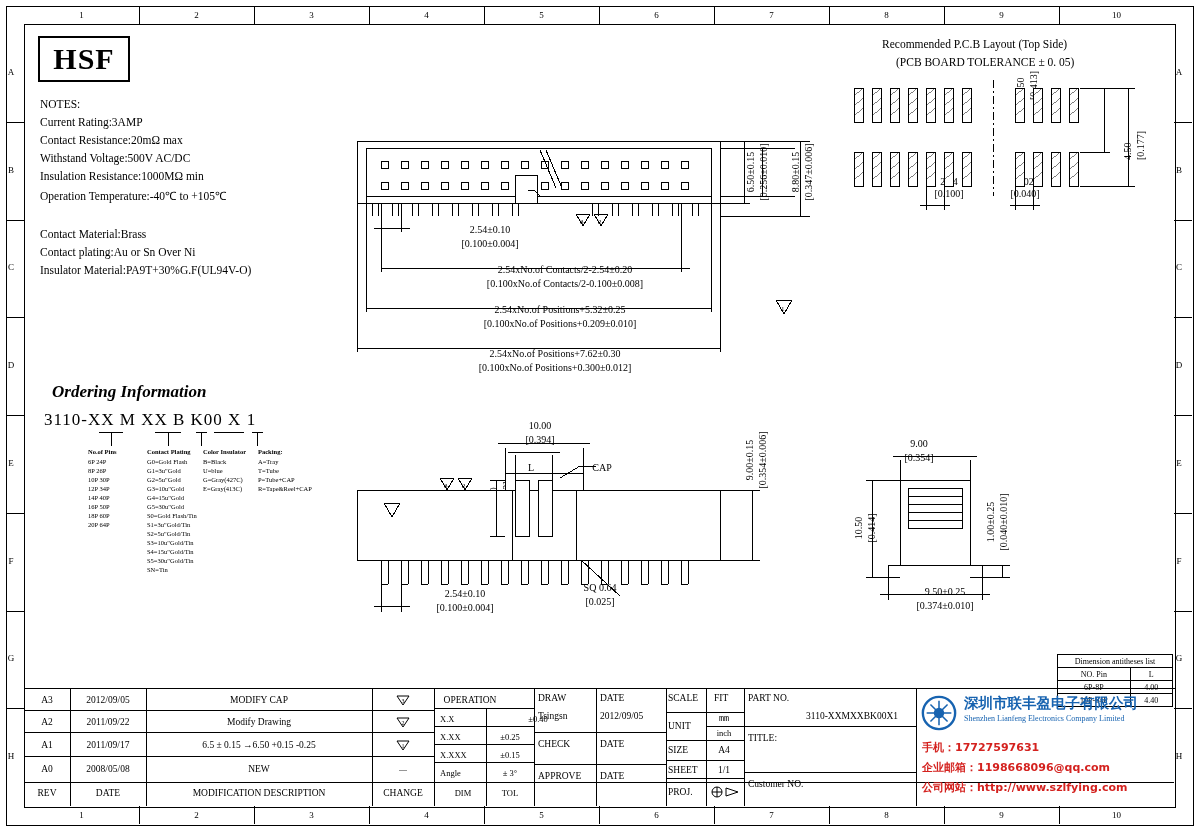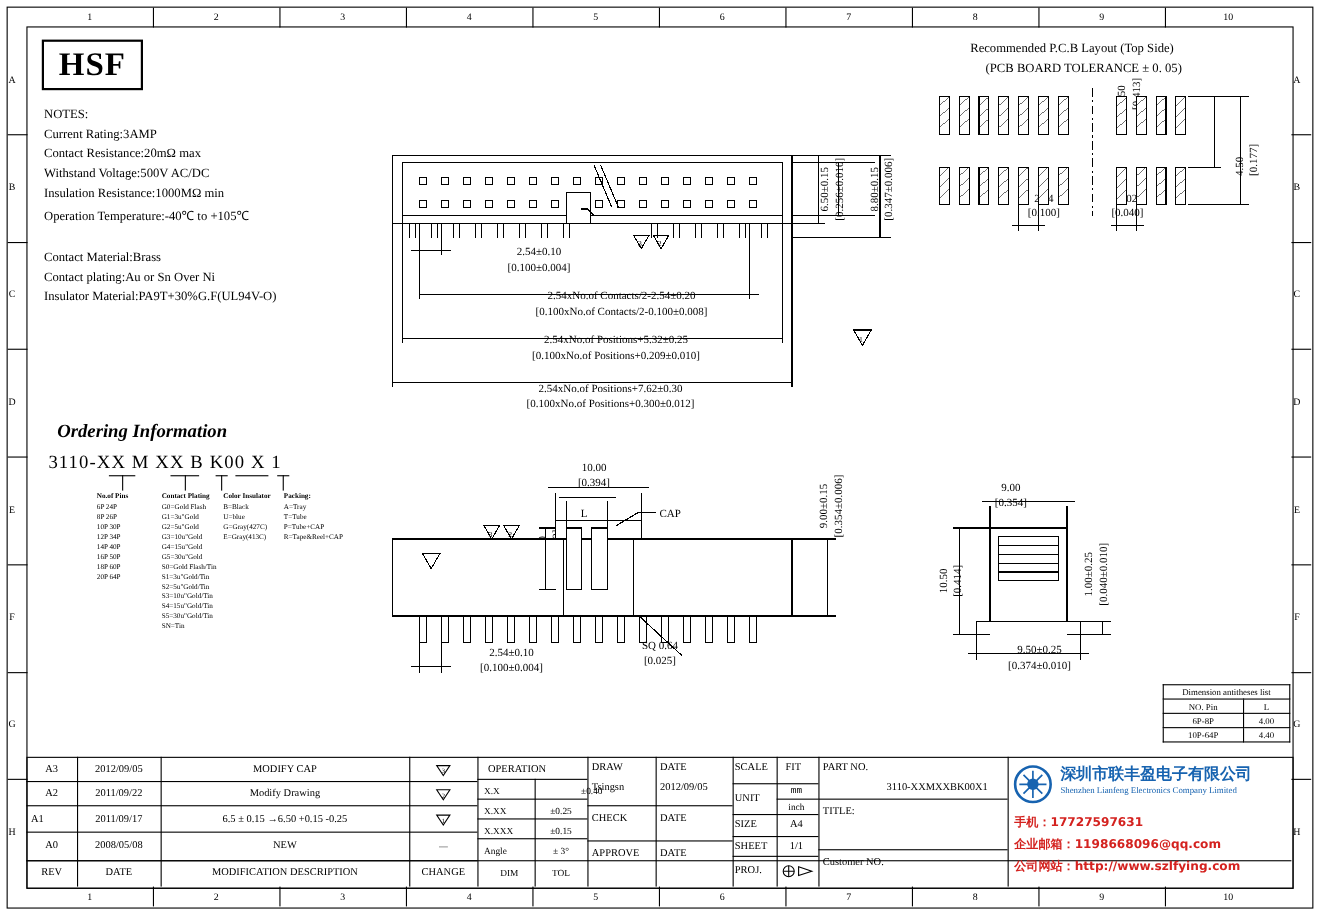--- a/index.html
+++ b/index.html
@@ -22,21 +22,21 @@
   .note{position:absolute;font-family:"Liberation Serif",serif;font-size:11.5px;white-space:nowrap;}
   .dim{position:absolute;font-family:"Liberation Serif",serif;font-size:10px;white-space:nowrap;text-align:center;}
   .tiny{position:absolute;font-family:"Liberation Serif",serif;font-size:6.5px;white-space:nowrap;}
   .ln{position:absolute;background:#000;}
   .hline{height:1px;}
   .vline{width:1px;}
   .svgwrap{position:absolute;left:0;top:0;width:1200px;height:832px;pointer-events:none;}
   .ordtitle{position:absolute;font-family:"Liberation Serif",serif;font-style:italic;font-weight:bold;font-size:17px;}
   .ordcode{position:absolute;font-family:"Liberation Serif",serif;font-size:17px;letter-spacing:1px;}
   .cn{font-family:"DejaVu Sans",sans-serif;}
-  table.dimtab{border-collapse:collapse;font-family:"Liberation Serif",serif;font-size:8px;}
+  table.dimtab{border-collapse:collapse;font-family:"Liberation Serif",serif;font-size:8px;margin-top:32px;}
   table.dimtab td{border:1px solid #000;text-align:center;padding:0 2px;height:12px;}
 </style>
 </head>
 <body>
 
 <div id="sheet">
 
   <div class="abs bd" id="outer"></div>
   <div class="abs bd" id="inner"></div>
 
@@ -222,21 +222,21 @@
   <div id="ordcol3">
       <div class="tiny" style="left: 258px; top: 458px;">A=Tray</div>
       <div class="tiny" style="left: 258px; top: 467px;">T=Tube</div>
       <div class="tiny" style="left: 258px; top: 476px;">P=Tube+CAP</div>
       <div class="tiny" style="left: 258px; top: 485px;">R=Tape&amp;Reel+CAP</div>
     </div>
 
   <div class="dim" style="left:500px;top:420px;width:80px;">10.00</div>
   <div class="dim" style="left:500px;top:434px;width:80px;">[0.394]</div>
   <div class="dim" style="left:520px;top:462px;width:22px;">L</div>
-  <div class="dim" style="left:585px;top:462px;width:34px;text-align:right;">CAP</div>
+  <div class="dim" style="left:585px;top:462px;width:34px;">CAP</div>
 
   <div class="dim" style="left:488px;top:518px;width:44px;transform:rotate(-90deg);transform-origin:left top;">5.90</div>
   <div class="dim" style="left:501px;top:518px;width:44px;transform:rotate(-90deg);transform-origin:left top;">[0.232]</div>
 
   <div class="dim" style="left:744px;top:500px;width:80px;transform:rotate(-90deg);transform-origin:left top;">9.00±0.15</div>
   <div class="dim" style="left:757px;top:500px;width:80px;transform:rotate(-90deg);transform-origin:left top;">[0.354±0.006]</div>
 
   <div class="dim" style="left:400px;top:588px;width:130px;">2.54±0.10</div>
   <div class="dim" style="left:400px;top:602px;width:130px;">[0.100±0.004]</div>
 
@@ -518,21 +518,21 @@
       </div>
       <div class="cell cellc" style="left: 24px; top: 712px; width: 46px; height: 20px;">A2</div>
       <div class="cell cellc" style="left: 70px; top: 712px; width: 76px; height: 20px;">2011/09/22</div>
       <div class="cell cellc" style="left: 146px; top: 712px; width: 226px; height: 20px;">Modify Drawing</div>
       <div class="cell cellc" style="left: 372px; top: 712px; width: 62px; height: 20px; font-size: 8px;">
         <svg width="16" height="13" viewBox="0 0 16 13">
           <path d="M2 2 L14 2 L8 11 Z" fill="none" stroke="#000"></path>
           <text x="8" y="9" font-size="6" text-anchor="middle" font-family="Liberation Serif, serif">2</text>
         </svg>
       </div>
-      <div class="cell cellc" style="left: 11px; top: 734px; width: 46px; height: 22px;">A1</div>
+      <div class="cell cellc" style="left: 24px; top: 734px; width: 46px; height: 22px;">A1</div>
       <div class="cell cellc" style="left: 70px; top: 734px; width: 76px; height: 22px;">2011/09/17</div>
       <div class="cell cellc" style="left: 146px; top: 734px; width: 226px; height: 22px;">6.5 ± 0.15 →6.50 +0.15 -0.25</div>
       <div class="cell cellc" style="left: 372px; top: 734px; width: 62px; height: 22px; font-size: 8px;">
         <svg width="16" height="13" viewBox="0 0 16 13">
           <path d="M2 2 L14 2 L8 11 Z" fill="none" stroke="#000"></path>
           <text x="8" y="9" font-size="6" text-anchor="middle" font-family="Liberation Serif, serif">1</text>
         </svg>
       </div>
       <div class="cell cellc" style="left: 24px; top: 758px; width: 46px; height: 22px;">A0</div>
       <div class="cell cellc" style="left: 70px; top: 758px; width: 76px; height: 22px;">2008/05/08</div>

